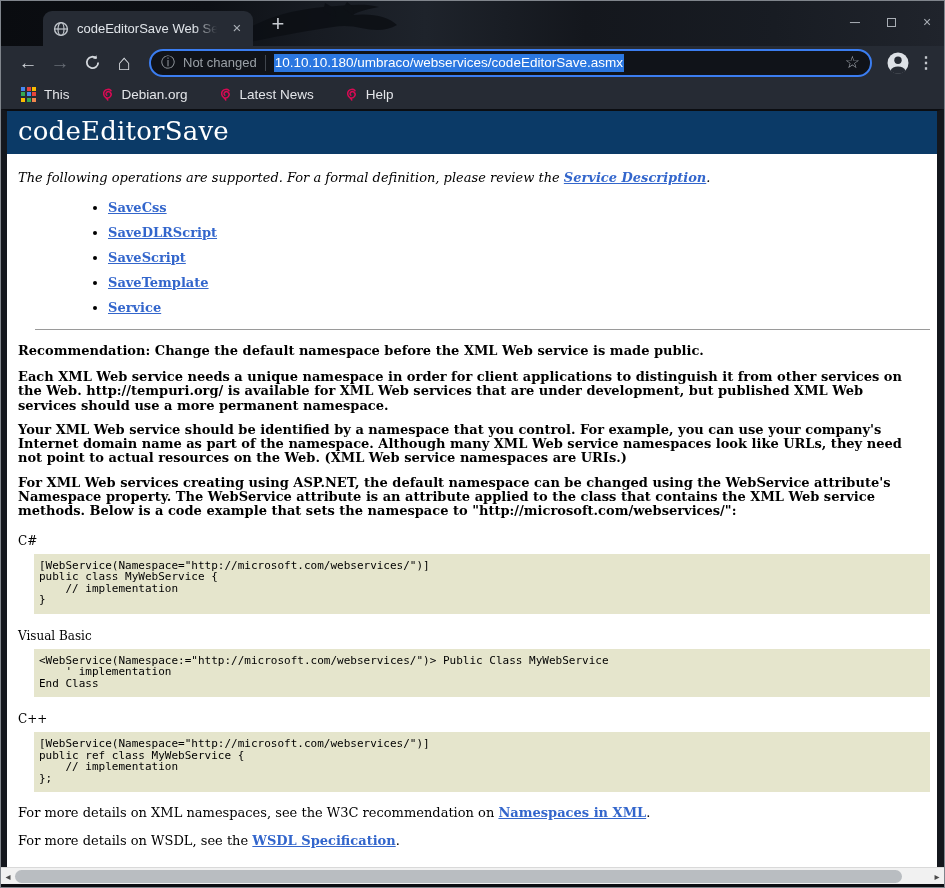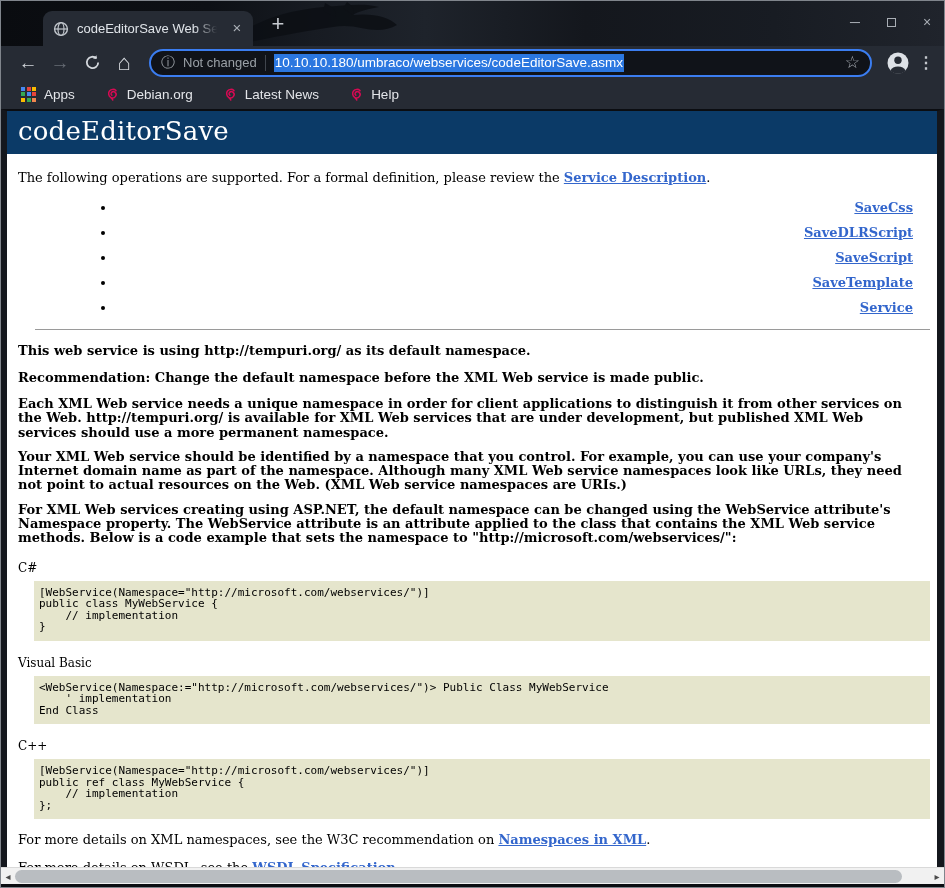--- a/index.html
+++ b/index.html
@@ -40,23 +40,23 @@
   .bookmarks { height:30px; background:#262b34; display:flex; align-items:center; padding-left:20px; gap:30px; }
   .bm { display:flex; align-items:center; gap:8px; color:#e3e5e9; font-size:13.5px; }
   .apps-grid { display:grid; grid-template-columns:repeat(3,4px); grid-auto-rows:4px; gap:1.5px; }
   .apps-grid span { width:4px; height:4px; }
 
   
   .page { height:758px; background:#fff; border-top:2px solid #0b0d11; border-left:6px solid #14171d; border-right:7px solid #14171d; overflow:hidden; font-family:"DejaVu Serif","Liberation Serif",serif; color:#000; }
   .page-header { background:#0b3a67; color:#fff; font-size:26px; padding:5px 0 8px 11px; letter-spacing:.2px; }
   .content { padding:0 12px 0 11px; font-size:13px; }
   .content a { color:#3366cc; font-weight:bold; text-decoration:underline; }
-  p.intro { margin-top:16px; }
+  p.intro { margin-top:16px;font-style:italic; }
   ul.ops { margin:15px 0 13px 0; padding-left:86px; list-style:disc; }
-  ul.ops li { margin:10px 12px;text-align:right; }
+  ul.ops li { margin:10px 4px; }
   hr.sep { border:none; border-top:1px solid #9a9a9a; margin:14px -5px 13px 17px; }
   p.bold-note { font-weight:bold; margin:12px 0; }
   p.body-par { margin:10px 0; line-height:1.1;font-weight:bold; }
   .code-label { font-size:12px; margin:15px 0 6px 0; }
   pre.code { background:#e5e5cc; margin:6px -5px 8px 16px; padding:6px 6px 8px 5px; font-family:"DejaVu Sans Mono","Liberation Mono",monospace; font-size:11px; line-height:11.5px; color:#000; }
   p.more { margin:13px 0; }
 
   
   .hscroll { position:relative; height:17px; background:#f1f1f1; border-top:1px solid #d9d9d9; }
   .hs-arrow { position:absolute; top:0; width:12px; height:17px; display:flex; align-items:center; justify-content:center; color:#4a4a4a; font-size:10px; }
@@ -130,21 +130,21 @@
         <span style="background:#4688f1"></span>
           <span style="background:#e8453c"></span>
           <span style="background:#fbbb00"></span>
         <span style="background:#34a853"></span>
           <span style="background:#4688f1"></span>
           <span style="background:#e8453c"></span>
         <span style="background:#fbbb00"></span>
           <span style="background:#34a853"></span>
           <span style="background:#f1864e"></span>
       </span>
-      <span>Apps</span>
+      <span>This</span>
     </span>
 
     <span class="bm">
       <svg width="14" height="14" viewBox="0 0 14 14">
         <path d="M11,3.6 C9.2,1.8 6,2 4.5,4 C3,6 3.6,8.9 5.6,10.3 C6.5,11 7.5,12.2 7.8,13 M5.6,10.3 C7.3,11.3 9.4,10.9 10.5,9.4 C11.5,8 11.2,6.1 9.9,5.1 C8.8,4.3 7.2,4.5 6.4,5.6 C5.8,6.4 6,7.6 6.8,8.2" fill="none" stroke="#d70a53" stroke-width="1.5" stroke-linecap="round"></path>
       </svg>
       <span>Debian.org</span>
     </span>
 
     <span class="bm">
@@ -171,21 +171,20 @@
       <ul class="ops">
         <li><a href="#">SaveCss</a></li>
         <li><a href="#">SaveDLRScript</a></li>
         <li><a href="#">SaveScript</a></li>
         <li><a href="#">SaveTemplate</a></li>
         <li><a href="#">Service</a></li>
       </ul>
 
       <hr class="sep">
 
-      <p class="bold-note">This web service is using http://tempuri.org/ as its default namespace.</p>
       <p class="bold-note">Recommendation: Change the default namespace before the XML Web service is made public.</p>
 
       <p class="body-par">Each XML Web service needs a unique namespace in order for client applications to distinguish it from other services on the Web. http://tempuri.org/ is available for XML Web services that are under development, but published XML Web services should use a more permanent namespace.</p>
       <p class="body-par">Your XML Web service should be identified by a namespace that you control. For example, you can use your company's Internet domain name as part of the namespace. Although many XML Web service namespaces look like URLs, they need not point to actual resources on the Web. (XML Web service namespaces are URIs.)</p>
       <p class="body-par">For XML Web services creating using ASP.NET, the default namespace can be changed using the WebService attribute's Namespace property. The WebService attribute is an attribute applied to the class that contains the XML Web service methods. Below is a code example that sets the namespace to "http://microsoft.com/webservices/":</p>
 
       <p class="code-label">C#</p>
       <pre class="code">[WebService(Namespace="http://microsoft.com/webservices/")]
 public class MyWebService {
     // implementation

